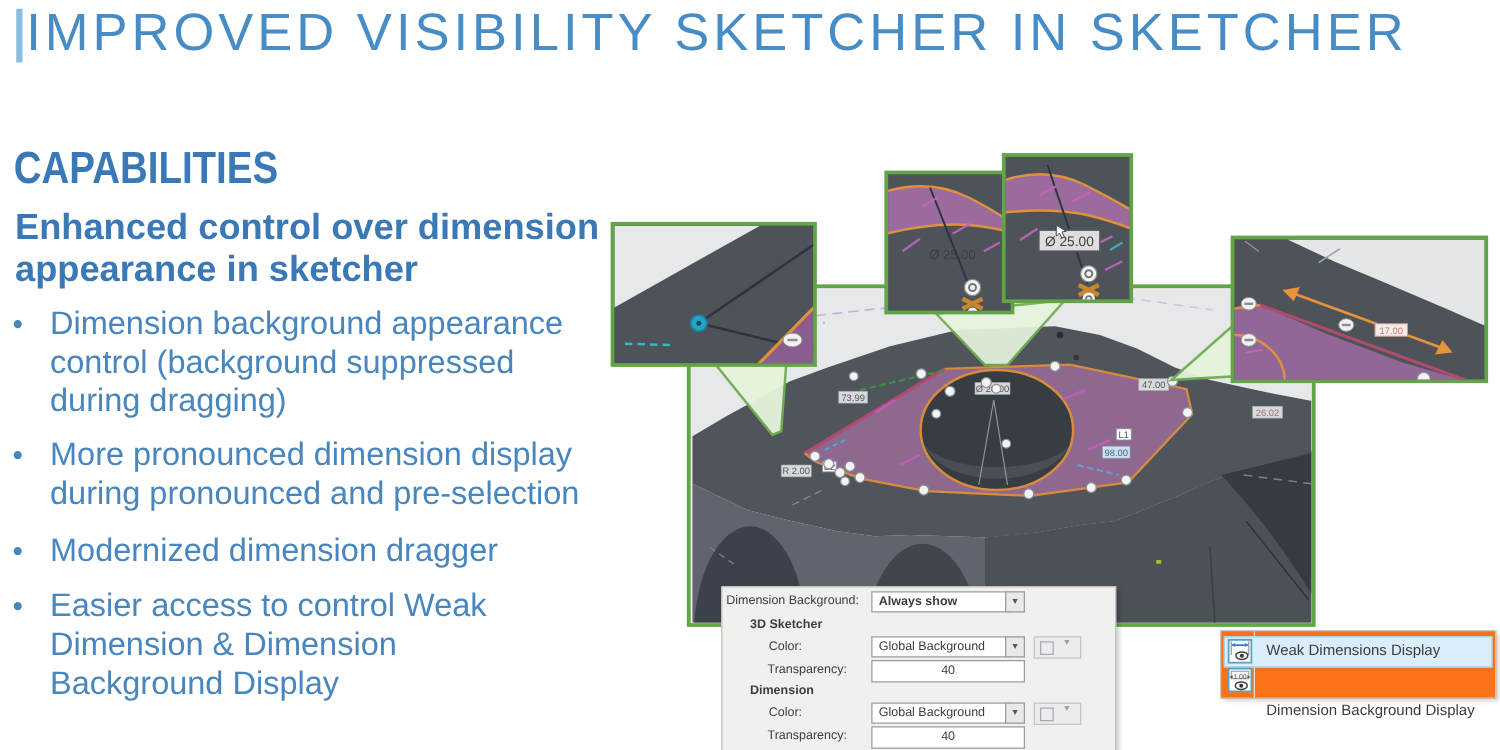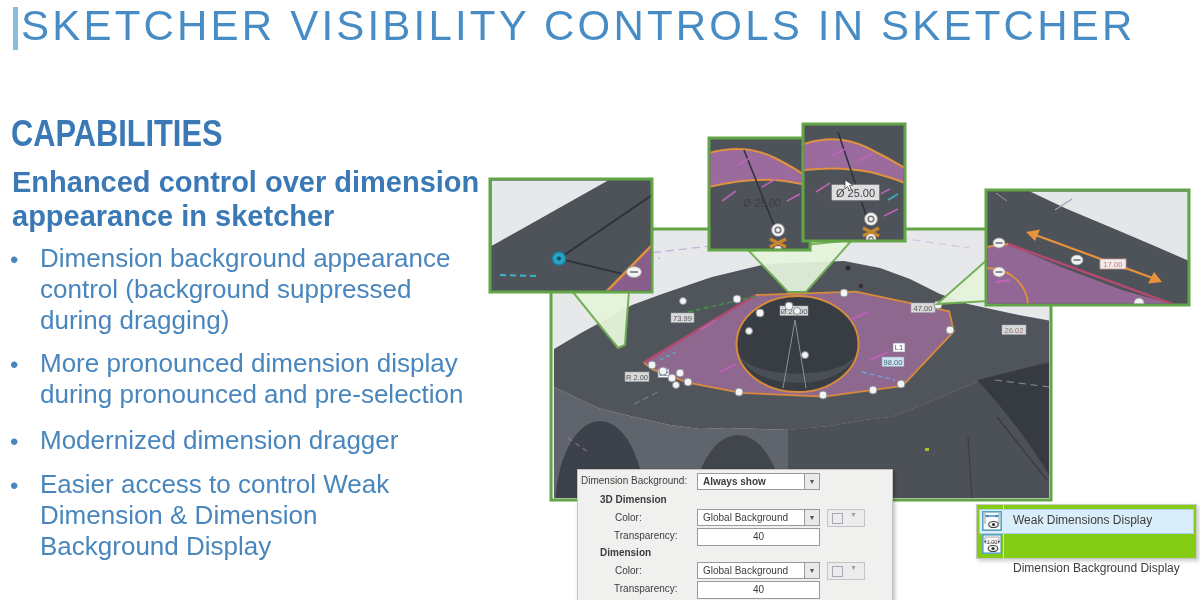--- a/index.html
+++ b/index.html
@@ -5,21 +5,21 @@
 html,body{margin:0;padding:0;width:1200px;height:600px;background:#ffffff;font-family:"Liberation Sans",sans-serif;overflow:hidden;}
 .abs{position:absolute;}
 .blt{position:absolute;left:11px;width:470px;color:#4886bd;font-size:26px;line-height:31px;}
 .blt .dot{position:absolute;left:-1px;top:1px;font-size:24px;}
 .blt .tx{display:block;margin-left:29px;}
 </style>
 </head>
 <body>
 
 <div class="abs" style="left:13px;top:7px;width:5px;height:43px;background:#8abede;"></div>
-<div class="abs" style="left:21px;top:2px;font-size:42px;color:#478cc5;letter-spacing:3.2px;white-space:nowrap;">SKETCHER VISIBILITY CONTROLS IN SKETCHER</div>
+<div class="abs" style="left:21px;top:2px;font-size:42px;color:#478cc5;letter-spacing:3.2px;white-space:nowrap;">IMPROVED VISIBILITY SKETCHER IN SKETCHER</div>
 
 <div class="abs" style="left:11px;top:113px;font-size:36px;font-weight:bold;color:#3a79b6;transform:scaleX(0.855);transform-origin:0 0;">CAPABILITIES</div>
 <div class="abs" style="left:12px;top:166px;font-size:29px;font-weight:bold;color:#3a79b6;line-height:33.5px;">Enhanced control over dimension<br>appearance in sketcher</div>
 
 <div class="blt" style="top:243px;">
     <span class="dot">•</span>
     <span class="tx">Dimension background appearance control (background suppressed during dragging)</span>
   </div>
 <div class="blt" style="top:348px;">
     <span class="dot">•</span>
@@ -243,21 +243,21 @@
         <circle cx="1139" cy="303" r="5" fill="#f2f2f2" stroke="#999" stroke-width="0.8"></circle>
       </g>
     </g>
   </g>
 </svg>
 
 <div class="abs" style="left:577px;top:469px;width:314px;height:131px;background:#f0f0ee;border:1px solid #c2c2c2;box-shadow:2px 2px 4px rgba(0,0,0,0.25);font-size:10px;color:#3c3c3c;">
   <div class="abs" style="left:3px;top:5px;">Dimension Background:</div>
   <div class="abs" style="left:119px;top:3px;width:106px;height:15px;background:#fff;border:1px solid #9a9a9a;line-height:15px;padding-left:5px;font-weight:bold;">Always show</div>
   <div class="abs" style="left:226px;top:3px;width:14px;height:15px;background:#e9e9e9;border:1px solid #9a9a9a;text-align:center;line-height:15px;font-size:7px;color:#555;">▼</div>
-  <div class="abs" style="left:22px;top:24px;font-weight:bold;">3D Dimension</div>
+  <div class="abs" style="left:22px;top:24px;font-weight:bold;">3D Sketcher</div>
   <div class="abs" style="left:37px;top:42px;">Color:</div>
   <div class="abs" style="left:119px;top:39px;width:106px;height:15px;background:#fff;border:1px solid #9a9a9a;line-height:15px;padding-left:5px;">Global Background</div>
   <div class="abs" style="left:226px;top:39px;width:14px;height:15px;background:#e9e9e9;border:1px solid #9a9a9a;text-align:center;line-height:15px;font-size:7px;color:#555;">▼</div>
   <div class="abs" style="left:249px;top:39px;width:36px;height:16px;background:#ececec;border:1px solid #c4c4c4;">
     <div class="abs" style="left:4px;top:3px;width:9px;height:9px;border:1px solid #a8a8b4;"></div>
     <div class="abs" style="left:22px;top:1px;font-size:7px;color:#a0a0a0;">▼</div>
   </div>
   <div class="abs" style="left:36px;top:60px;">Transparency:</div>
   <div class="abs" style="left:119px;top:58px;width:121px;height:16px;background:#fff;border:1px solid #9a9a9a;line-height:16px;text-align:center;">40</div>
   <div class="abs" style="left:22px;top:77px;font-weight:bold;">Dimension</div>
@@ -265,21 +265,21 @@
   <div class="abs" style="left:119px;top:92px;width:106px;height:15px;background:#fff;border:1px solid #9a9a9a;line-height:15px;padding-left:5px;">Global Background</div>
   <div class="abs" style="left:226px;top:92px;width:14px;height:15px;background:#e9e9e9;border:1px solid #9a9a9a;text-align:center;line-height:15px;font-size:7px;color:#555;">▼</div>
   <div class="abs" style="left:249px;top:92px;width:36px;height:16px;background:#ececec;border:1px solid #c4c4c4;">
     <div class="abs" style="left:4px;top:3px;width:9px;height:9px;border:1px solid #a8a8b4;"></div>
     <div class="abs" style="left:22px;top:1px;font-size:7px;color:#a0a0a0;">▼</div>
   </div>
   <div class="abs" style="left:36px;top:113px;">Transparency:</div>
   <div class="abs" style="left:119px;top:111px;width:121px;height:16px;background:#fff;border:1px solid #9a9a9a;line-height:16px;text-align:center;">40</div>
 </div>
 
-<div class="abs" style="left:976px;top:504px;width:219px;height:53px;background:#84cc16;border:1px solid #c8c8c8;box-shadow:2px 2px 4px rgba(0,0,0,0.2);">
+<div class="abs" style="left:976px;top:504px;width:219px;height:53px;background:#f97316;border:1px solid #c8c8c8;box-shadow:2px 2px 4px rgba(0,0,0,0.2);">
   <div class="abs" style="left:26px;top:0;width:1px;height:53px;background:#e0e0e0;"></div>
   <div class="abs" style="left:2px;top:4px;width:213px;height:23px;background:#d9edfb;border:1px solid #a8d1ee;"></div>
   <svg class="abs" style="left:5px;top:6px;" width="20" height="20" viewBox="0 0 20 20">
     <rect x="0.8" y="0.8" width="18.4" height="18.4" fill="#fdfefe" stroke="#5ba3c0" stroke-width="1.6"></rect>
     <line x1="3" y1="5" x2="17" y2="5" stroke="#2e86c8" stroke-width="1.4"></line>
     <path d="M3 5 l3.2 -1.6 v3.2 Z M17 5 l-3.2 -1.6 v3.2 Z" fill="#2e86c8"></path>
     <line x1="3" y1="2" x2="3" y2="13" stroke="#9a9aa8" stroke-width="1"></line>
     <line x1="17" y1="2" x2="17" y2="13" stroke="#9a9aa8" stroke-width="1"></line>
     <ellipse cx="11.5" cy="13.5" rx="4.8" ry="3" fill="#f8f8f8" stroke="#444" stroke-width="1.2"></ellipse>
     <circle cx="11.5" cy="13.5" r="1.6" fill="#333"></circle>

